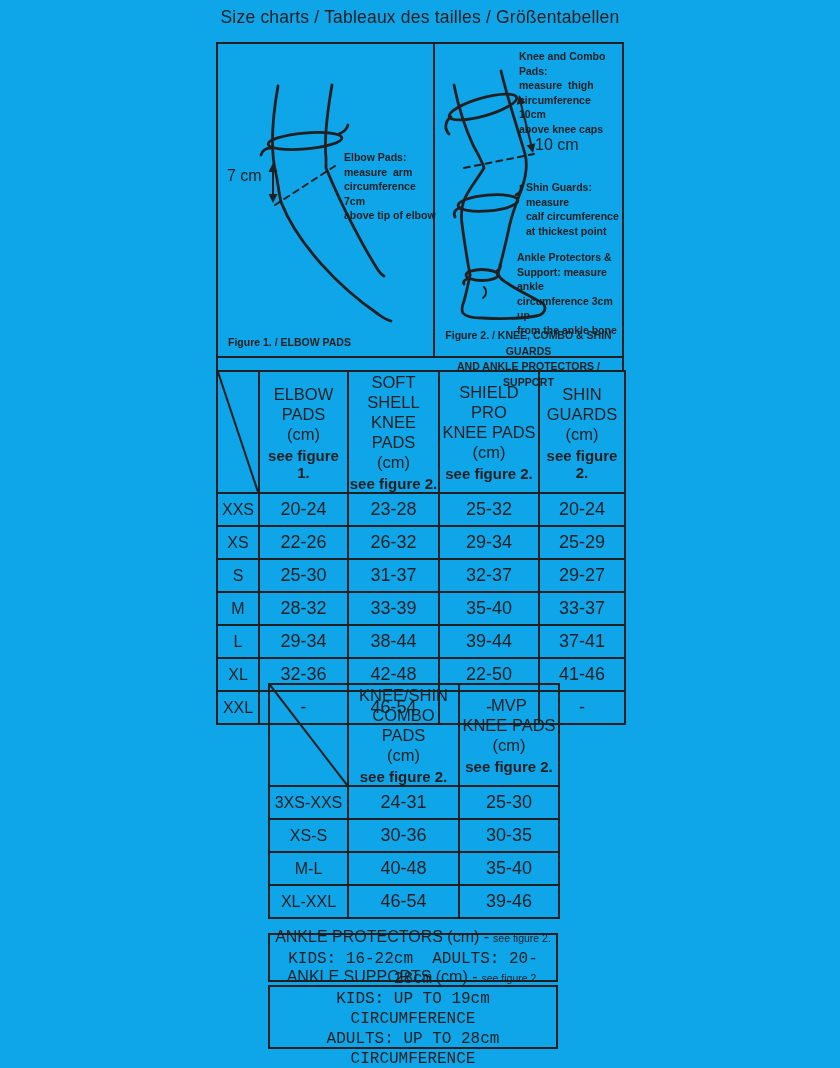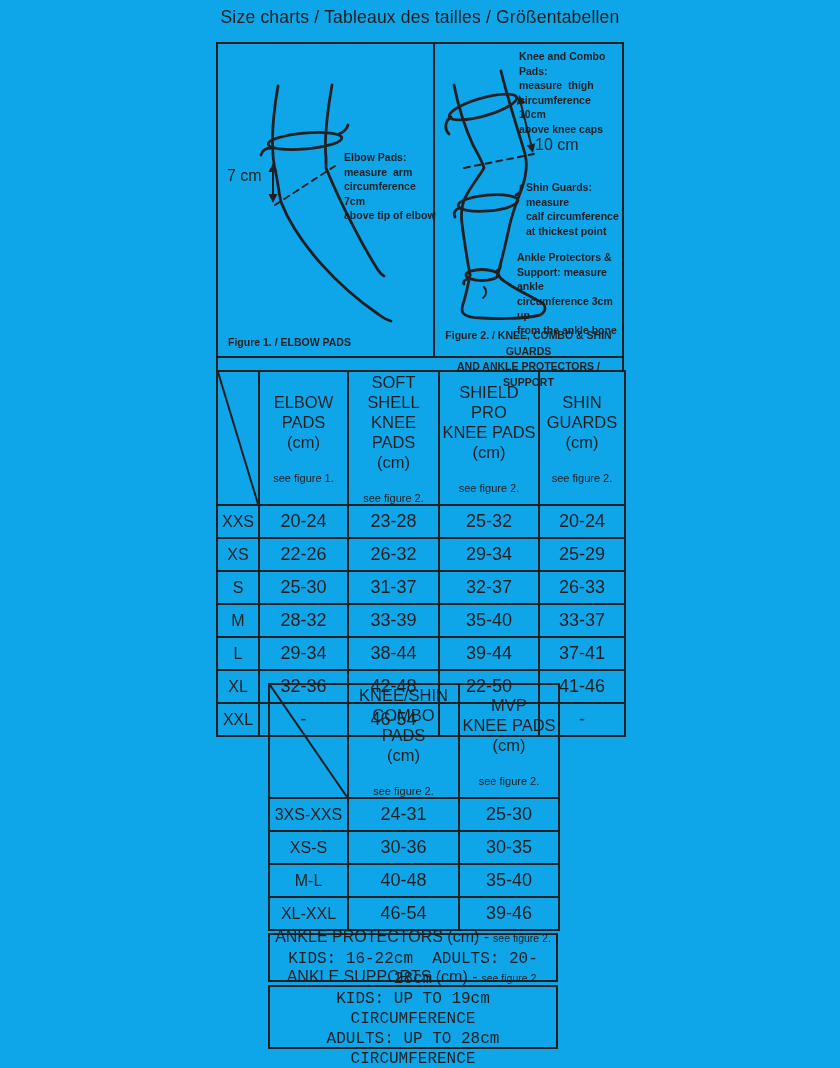--- a/index.html
+++ b/index.html
@@ -37,21 +37,21 @@
   
   .tbl { position:absolute; border-collapse:collapse; table-layout:fixed; }
   .tbl th, .tbl td { border:2px solid var(--ink); text-align:center;
     vertical-align:middle; font-weight:normal; padding:0; }
   .main-tbl  { left:216px; top:370px; width:408px; }
   .combo-tbl { left:268px; top:683px; width:290px; }
   .hdr-main th, .hdr-main td { height:78px; }
   .hdr-combo th, .hdr-combo td { height:80px; }
   .tbl tr.datarow th, .tbl tr.datarow td { height:33px; }
   .ct { font-size:16.5px; line-height:20px; white-space:pre-line; }
-  .cn { font-size:11px; margin-top:20px; }
+  .cn { font-size:15px; margin-top:3px;font-weight:bold; }
   .size-cell { font-size:16px; }
   .val-cell  { font-size:18px; }
   .diag { position:relative; }
   .diag svg { position:absolute; inset:0; width:100%; height:100%; display:block; }
 
   
   .ankle-box { position:absolute; left:268px; width:290px; border:2px solid var(--ink);
     text-align:center; display:flex; flex-direction:column; justify-content:center; }
   .protectors { top:933px; height:49px; }
   .supports   { top:985px; height:64px; }
@@ -185,21 +185,21 @@
       <td class="val-cell">22-26</td>
       <td class="val-cell">26-32</td>
       <td class="val-cell">29-34</td>
       <td class="val-cell">25-29</td>
     </tr>
     <tr class="datarow">
       <th class="size-cell">S</th>
       <td class="val-cell">25-30</td>
       <td class="val-cell">31-37</td>
       <td class="val-cell">32-37</td>
-      <td class="val-cell">26-33</td>
+      <td class="val-cell">29-27</td>
     </tr>
     <tr class="datarow">
       <th class="size-cell">M</th>
       <td class="val-cell">28-32</td>
       <td class="val-cell">33-39</td>
       <td class="val-cell">35-40</td>
       <td class="val-cell">33-37</td>
     </tr>
     <tr class="datarow">
       <th class="size-cell">L</th>

